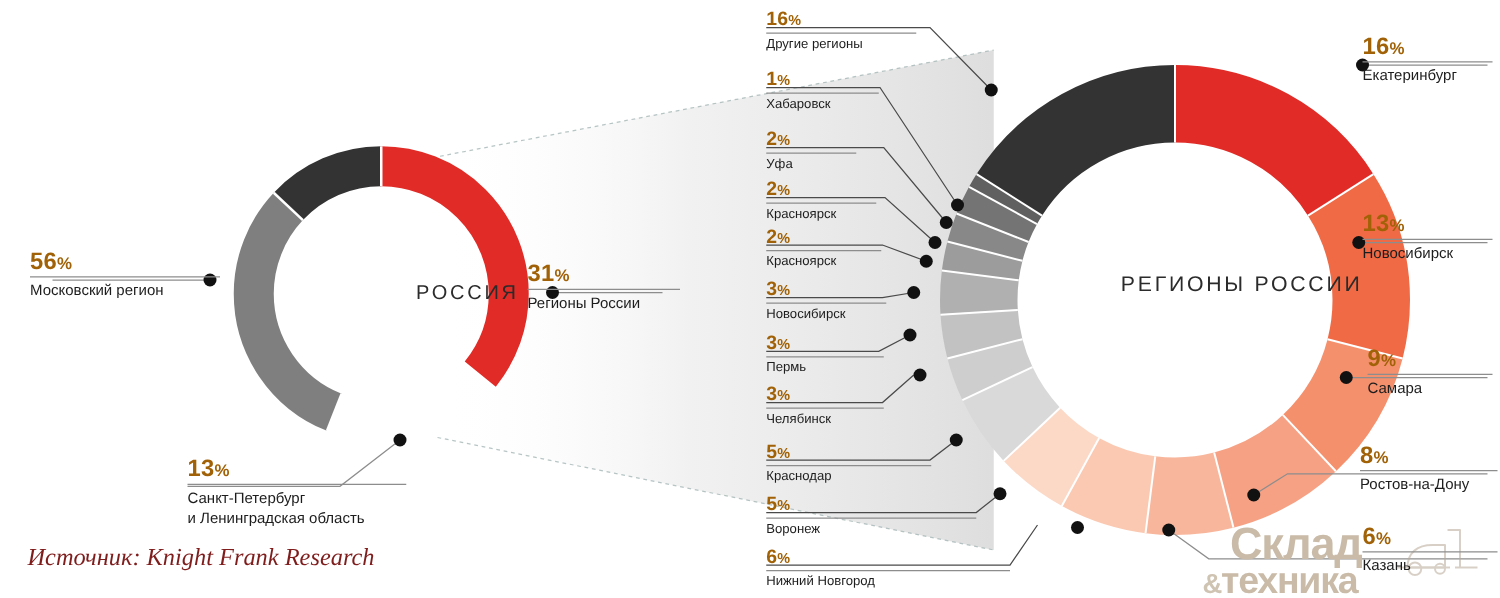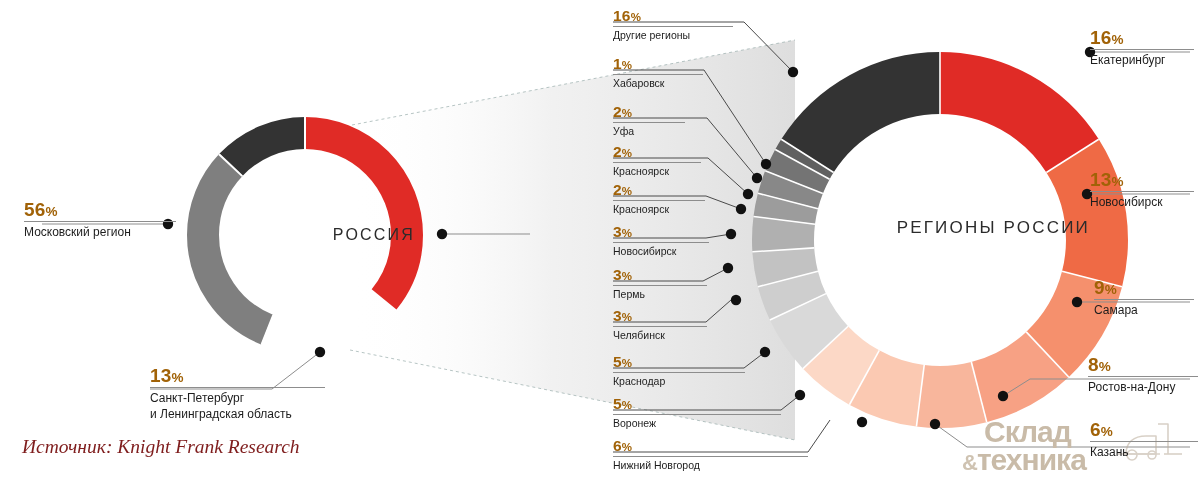--- a/index.html
+++ b/index.html
@@ -42,21 +42,21 @@
     font-family:"Liberation Serif","DejaVu Serif",serif;
     font-style:italic;font-size:19.5px;color:#7f1d1d;white-space:nowrap;
   }
 
   
   #watermark{position:absolute;left:962px;top:418px;width:238px;height:58px;}
   #watermark .wm-line{
     font-family:"Liberation Sans","DejaVu Sans",sans-serif;
     font-weight:700;color:#c9bba8;line-height:.92;letter-spacing:-1px;
   }
-  #wm-top{font-size:30px;padding-left:22px;}
+  #wm-top{font-size:36px;padding-left:22px;}
   #wm-bot{font-size:30px;}
   #wm-amp{font-size:22px;color:#cfc3b2;}
   #wm-fork{position:absolute;left:150px;top:2px;opacity:.55;}
 </style>
 </head>
 <body>
 
 <div id="stage">
 
   <svg class="layer">
@@ -189,20 +189,25 @@
 
   <div class="donut-caption" id="caption-russia">РОССИЯ</div>
   <div class="donut-caption" id="caption-regions">РЕГИОНЫ РОССИИ</div>
 
   <div class="callout big left-al" style="left:14px;top:200px;width:152px;margin-left:10px;">
     <div class="pct"><span>56</span><span class="sym">%</span></div>
     <div class="rule"></div>
     <div class="name">Московский регион</div>
   </div>
 
+  <div class="callout big left-al" style="left:422px;top:210px;width:122px;">
+    <div class="pct"><span>31</span><span class="sym">%</span></div>
+    <div class="rule"></div>
+    <div class="name">Регионы России</div>
+  </div>
 
   <div class="callout big left-al" style="left:150px;top:366px;width:175px;">
     <div class="pct"><span>13</span><span class="sym">%</span></div>
     <div class="rule"></div>
     <div class="name">Санкт-Петербург</div>
     <div class="name">и Ленинградская область</div>
   </div>
 
   <div class="callout" style="left:613px;top:8px;width:120px;">
     <div class="pct"><span>16</span><span class="sym">%</span></div>

